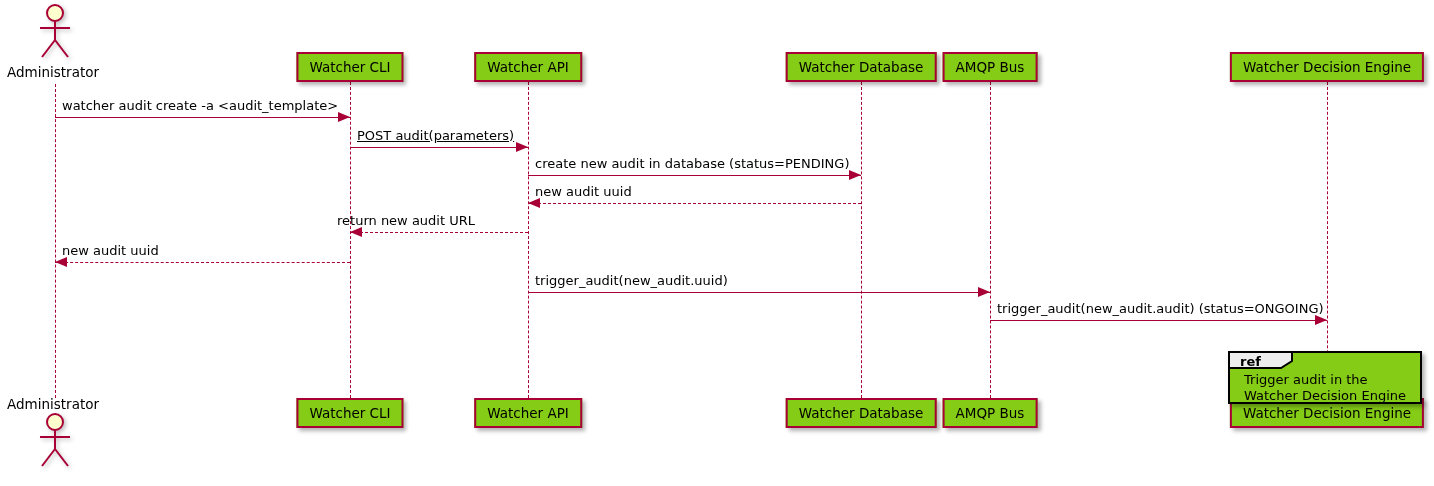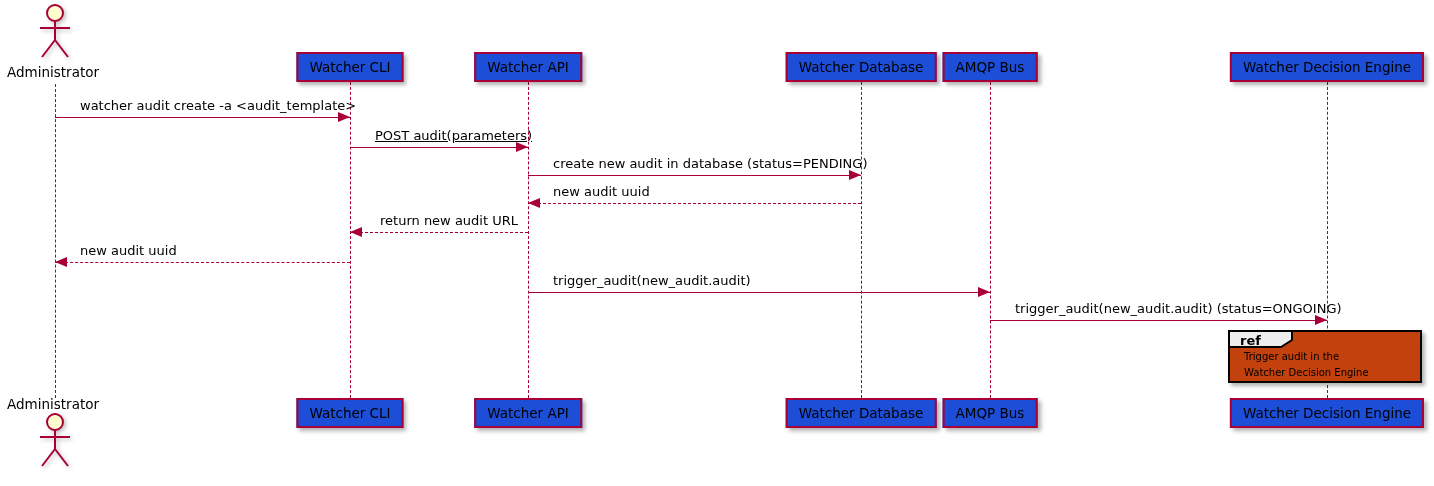--- a/index.html
+++ b/index.html
@@ -2,39 +2,40 @@
 <html><head>
 <meta charset="utf-8">
 <style>
   html,body{margin:0;padding:0;background:#ffffff;}
   #stage{
     position:relative;width:1434px;height:486px;background:#ffffff;
     font-family:"DejaVu Sans","Liberation Sans",sans-serif;color:#000;overflow:hidden;
   }
   .participant-box{
     position:absolute;transform:translateX(-50%);box-sizing:border-box;height:30px;
-    background:#1d4ed8;border:2px solid #A80036;box-shadow:3px 3px 4px rgba(0,0,0,.30);
+    background:#84cc16;border:2px solid #A80036;box-shadow:3px 3px 4px rgba(0,0,0,.30);
     display:flex;align-items:center;padding:12px 11px;font-size:13.5px;white-space:nowrap;
   }
   .lifeline{position:absolute;width:0;border-left:1px dashed #A80036;}
   .msg-line{position:absolute;height:0;border-top:1px solid #A80036;}
   .msg-line.dashed{border-top-style:dashed;}
   .arrow-head{position:absolute;width:0;height:0;border-top:5px solid transparent;border-bottom:5px solid transparent;}
   .arrow-head.right{border-left:12px solid #A80036;}
   .arrow-head.left{border-right:12px solid #A80036;}
-  .msg-label{position:absolute;font-size:13px;white-space:nowrap;margin-left:18px;}
+  .msg-label{position:absolute;font-size:13px;white-space:nowrap;}
   .actor-label{position:absolute;transform:translateX(-50%);font-size:13.5px;white-space:nowrap;text-align:left;}
   .actor-figure{position:absolute;filter:drop-shadow(2.5px 2.5px 2px rgba(0,0,0,.25));}
   .ref-box{
-    position:absolute;box-sizing:border-box;background:#c2410c;border:2px solid #000;
+    position:absolute;box-sizing:border-box;background:#84cc16;border:2px solid #000;
     box-shadow:3px 3px 4px rgba(0,0,0,.30);
+    margin-top:21px;
   }
   .ref-tab{position:absolute;top:-2px;left:-2px;}
   .ref-keyword{position:absolute;top:1px;left:10px;font-weight:bold;font-size:13px;}
-  .ref-text{position:absolute;left:14px;font-size:10px;white-space:nowrap;}
+  .ref-text{position:absolute;left:14px;font-size:13px;white-space:nowrap;}
   .ref-text.line1{top:19px;}
   .ref-text.line2{top:35px;}
 </style>
 </head>
 <body>
 
 <div id="stage">
 
   <div id="layer-lifelines">
       <div class="lifeline" style="left: 55px; top: 84px; height: 314px;"></div>
@@ -109,31 +110,31 @@
         <div class="msg-label" style="left: 535px; top: 156px;">create new audit in database (status=PENDING)</div>
       </div>
       <div>
         <div class="msg-line dashed" style="left: 528px; top: 203px; width: 333px;"></div>
         <div class="arrow-head left" style="left: 528px; top: 198px;"></div>
         <div class="msg-label" style="left: 535px; top: 184px;">new audit uuid</div>
       </div>
       <div>
         <div class="msg-line dashed" style="left: 350px; top: 232px; width: 178px;"></div>
         <div class="arrow-head left" style="left: 350px; top: 227px;"></div>
-        <div class="msg-label" style="left: 362px; top: 213px;">return new audit URL</div>
+        <div class="msg-label" style="left: 337px; top: 213px;">return new audit URL</div>
       </div>
       <div>
         <div class="msg-line dashed" style="left: 55px; top: 262px; width: 295px;"></div>
         <div class="arrow-head left" style="left: 55px; top: 257px;"></div>
         <div class="msg-label" style="left: 62px; top: 243px;">new audit uuid</div>
       </div>
       <div>
         <div class="msg-line" style="left: 528px; top: 292px; width: 462px;"></div>
         <div class="arrow-head right" style="left: 978px; top: 287px;"></div>
-        <div class="msg-label" style="left: 535px; top: 273px;">trigger_audit(new_audit.audit)</div>
+        <div class="msg-label" style="left: 535px; top: 273px;">trigger_audit(new_audit.uuid)</div>
       </div>
       <div>
         <div class="msg-line" style="left: 990px; top: 320px; width: 337px;"></div>
         <div class="arrow-head right" style="left: 1315px; top: 315px;"></div>
         <div class="msg-label" style="left: 997px; top: 301px;">trigger_audit(new_audit.audit) (status=ONGOING)</div>
       </div>
     </div>
 
   <div class="ref-box" style="left:1228px;top:330px;width:194px;height:53px;">
     <svg class="ref-tab" width="66" height="19" viewBox="0 0 66 19">

